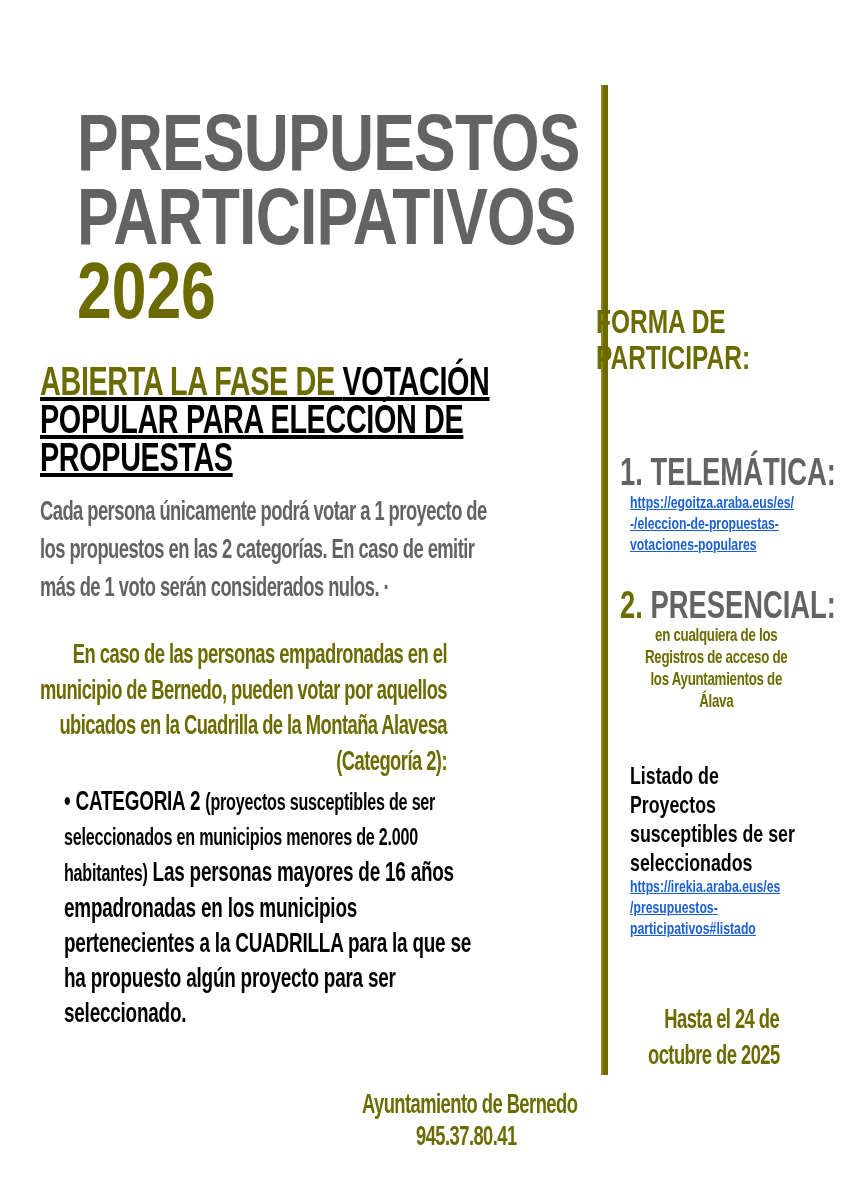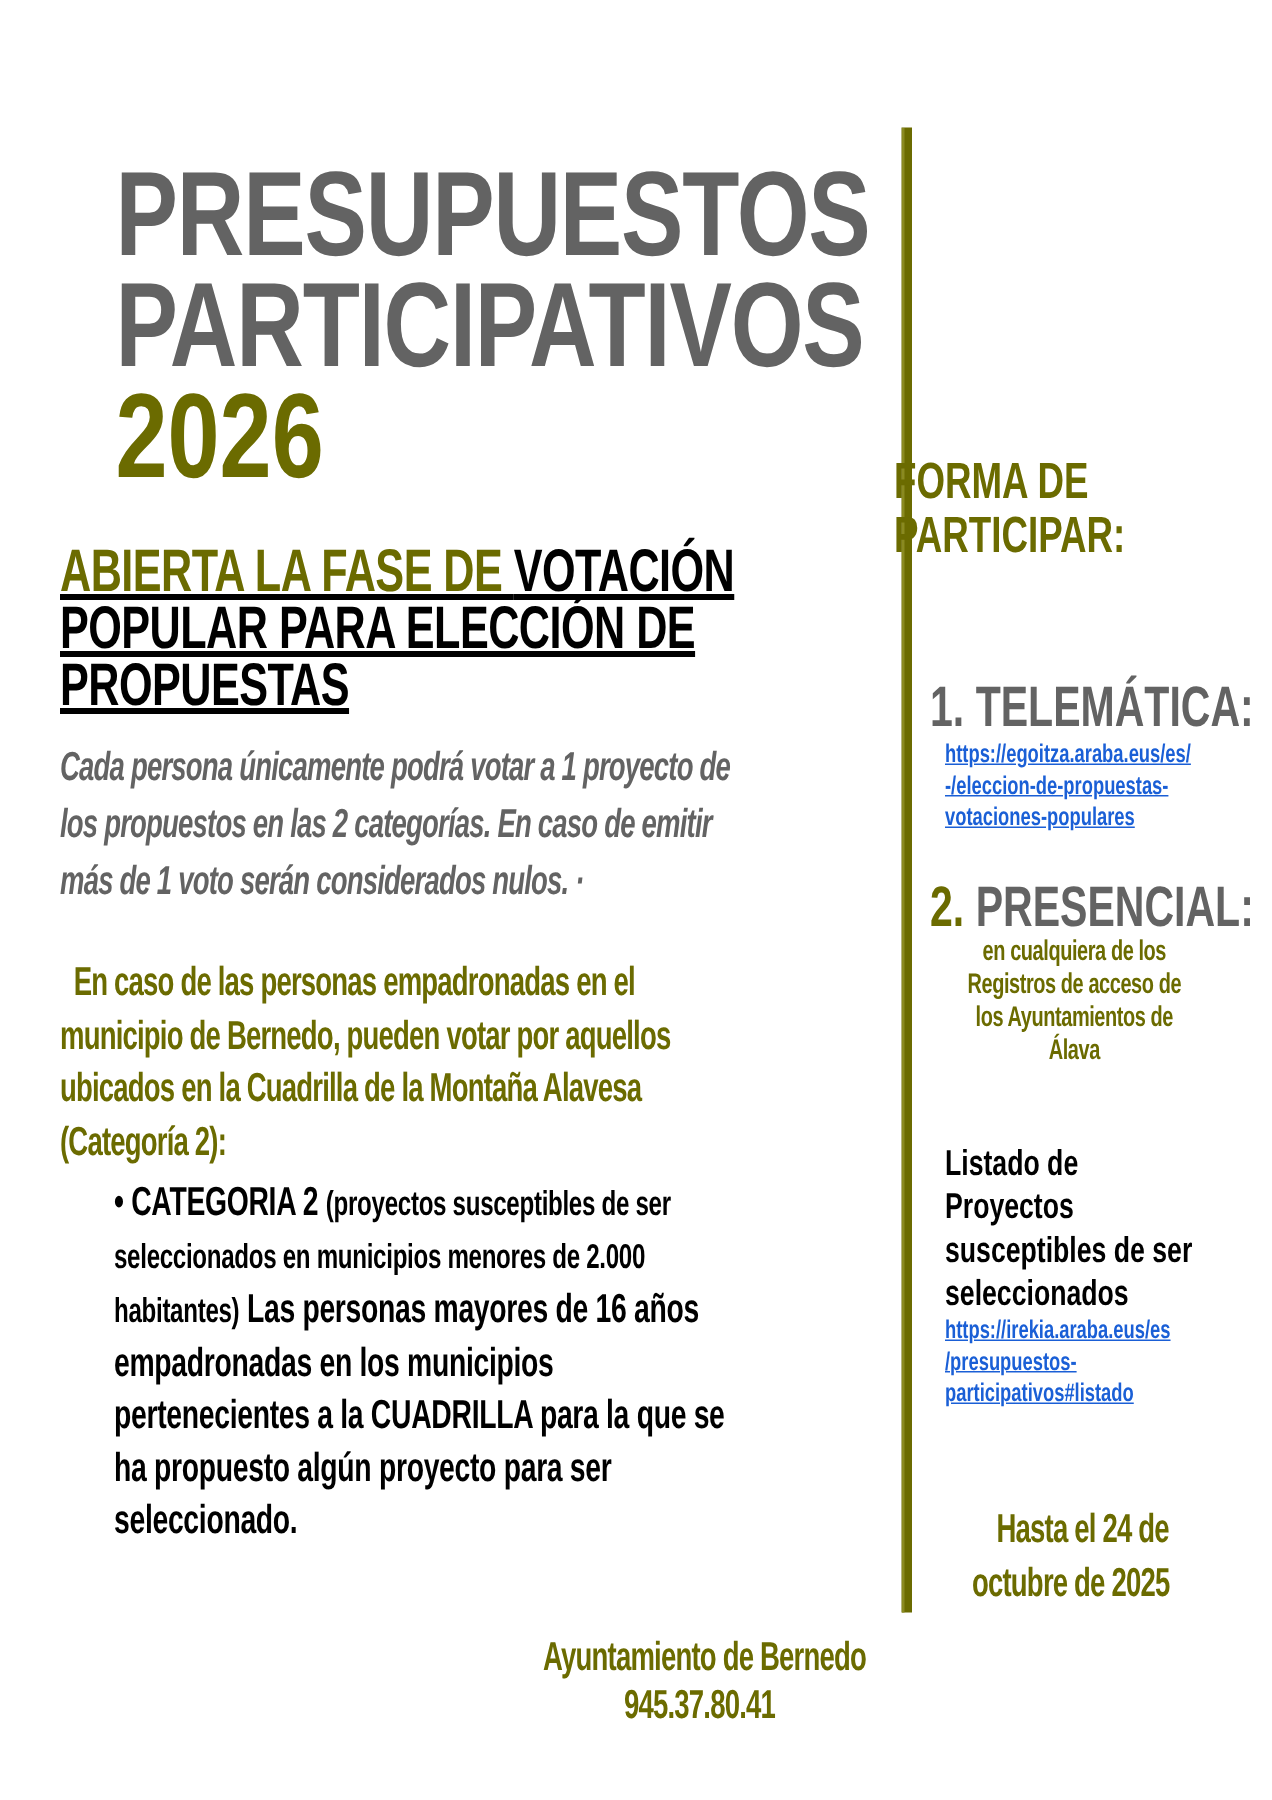--- a/index.html
+++ b/index.html
@@ -15,27 +15,27 @@
 
   
   #title { left:36px; top:106px;margin-left:41px; }
   #title .t { font-size:80px; line-height:74px; letter-spacing:-1px; transform:scaleX(0.78); }
   #title .year { font-size:80px; line-height:74px; transform:scaleX(0.78); }
 
   
   #subhead { left:40px; top:362px;text-decoration:underline; }
   #subhead .l { font-size:40px; line-height:38px; transform:scaleX(0.72); letter-spacing:-0.5px; }
 
-  #rule-text { left:40px; top:492px;font-style:italic; }
+  #rule-text { left:40px; top:492px; }
   #rule-text .l { font-size:27px; line-height:38px; transform:scaleX(0.68); letter-spacing:-0.8px; }
 
-  #bernedo { left:40px; top:637px; }
+  #bernedo { left:40px; top:637px;text-align:right; }
   #bernedo .l { font-size:27px; line-height:35.5px; transform:scaleX(0.68); letter-spacing:-0.8px; }
 
-  #cat { left:76px; top:784px; }
+  #cat { left:64px; top:784px; }
   #cat .l { font-size:27px; line-height:35px; transform:scaleX(0.70); letter-spacing:-0.3px; color:#000; }
   #cat .sm { font-size:23px; }
 
   
   #divider { left:601px; top:85px; width:7px; height:990px; background:#6b6b00;
              box-shadow: inset 2px 0 0 #8a8a20; }
 
   
   #forma { left:596px; top:303px; }
   #forma .l { font-size:34px; line-height:36px; transform:scaleX(0.72); }

